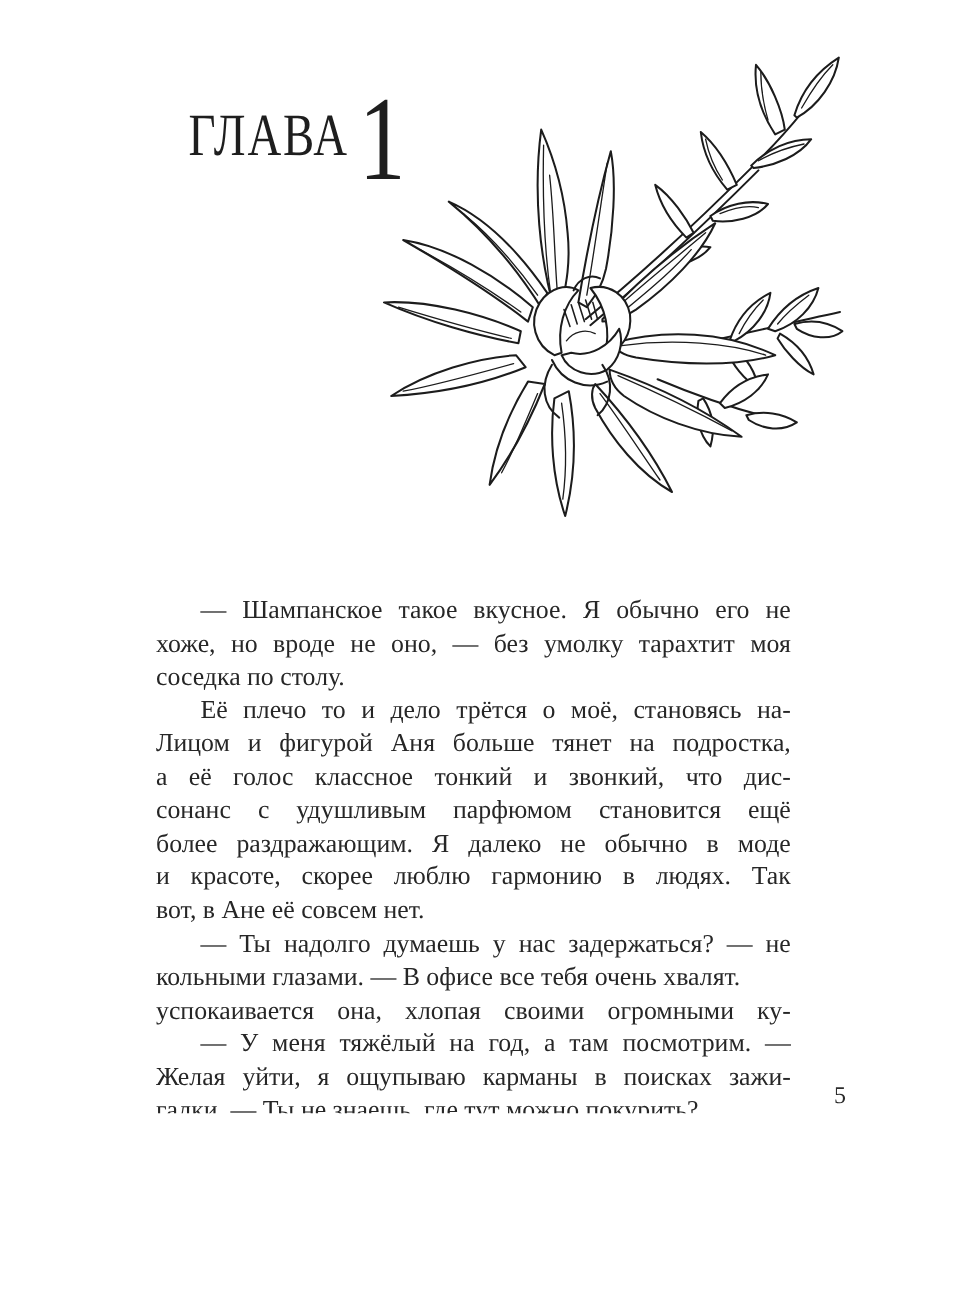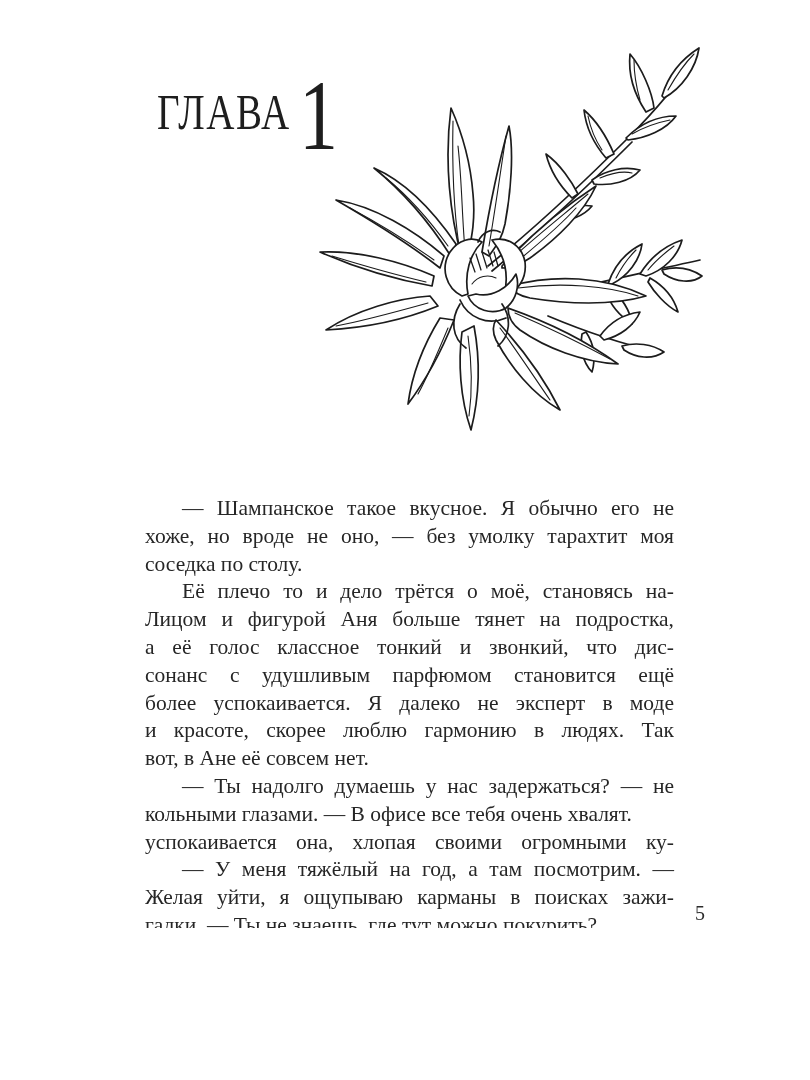--- a/index.html
+++ b/index.html
@@ -21,21 +21,21 @@
   .chapter-number{
     position:absolute;left:299px;top:66px;
     font-size:100px;line-height:1;
     color:#1e1e1e;
     transform:scaleX(0.78);transform-origin:left top;
   }
   .header-illustration{
     position:absolute;left:310px;top:46px;width:395px;height:395px;
   }
   .text-block{
-    position:absolute;left:145px;top:495px;width:529px;
+    position:absolute;left:130px;top:495px;width:529px;
     font-size:21.5px;line-height:27.8px;
   }
   .line{
     text-align:justify;
     text-align-last:justify;
     white-space:normal;
   }
   .line.last{text-align-last:left;}
   .line.first{text-indent:37px;}
   .page-number{
@@ -134,21 +134,21 @@
   </svg>
 
   <div class="text-block">
       <div class="line first">— Шампанское такое вкусное. Я обычно его не</div>
       <div class="line">хоже, но вроде не оно, — без умолку тарахтит моя</div>
       <div class="line last">соседка по столу.</div>
       <div class="line first">Её плечо то и дело трётся о моё, становясь на-</div>
       <div class="line">Лицом и фигурой Аня больше тянет на подростка,</div>
       <div class="line">а её голос классное тонкий и звонкий, что дис-</div>
       <div class="line">сонанс с удушливым парфюмом становится ещё</div>
-      <div class="line">более успокаивается. Я далеко не эксперт в моде</div>
+      <div class="line">более раздражающим. Я далеко не обычно в моде</div>
       <div class="line">и красоте, скорее люблю гармонию в людях. Так</div>
       <div class="line last">вот, в Ане её совсем нет.</div>
       <div class="line first">— Ты надолго думаешь у нас задержаться? — не</div>
       <div class="line last">кольными глазами. — В офисе все тебя очень хвалят.</div>
       <div class="line">успокаивается она, хлопая своими огромными ку-</div>
       <div class="line first">— У меня тяжёлый на год, а там посмотрим. —</div>
       <div class="line">Желая уйти, я ощупываю карманы в поисках зажи-</div>
       <div class="line last">галки. — Ты не знаешь, где тут можно покурить?</div>
     </div>
 

